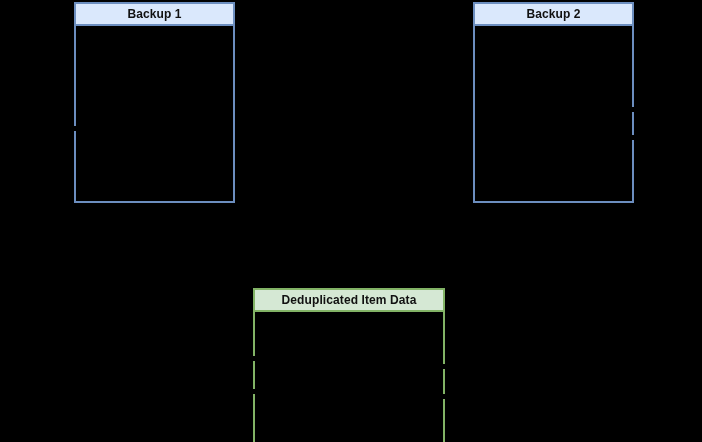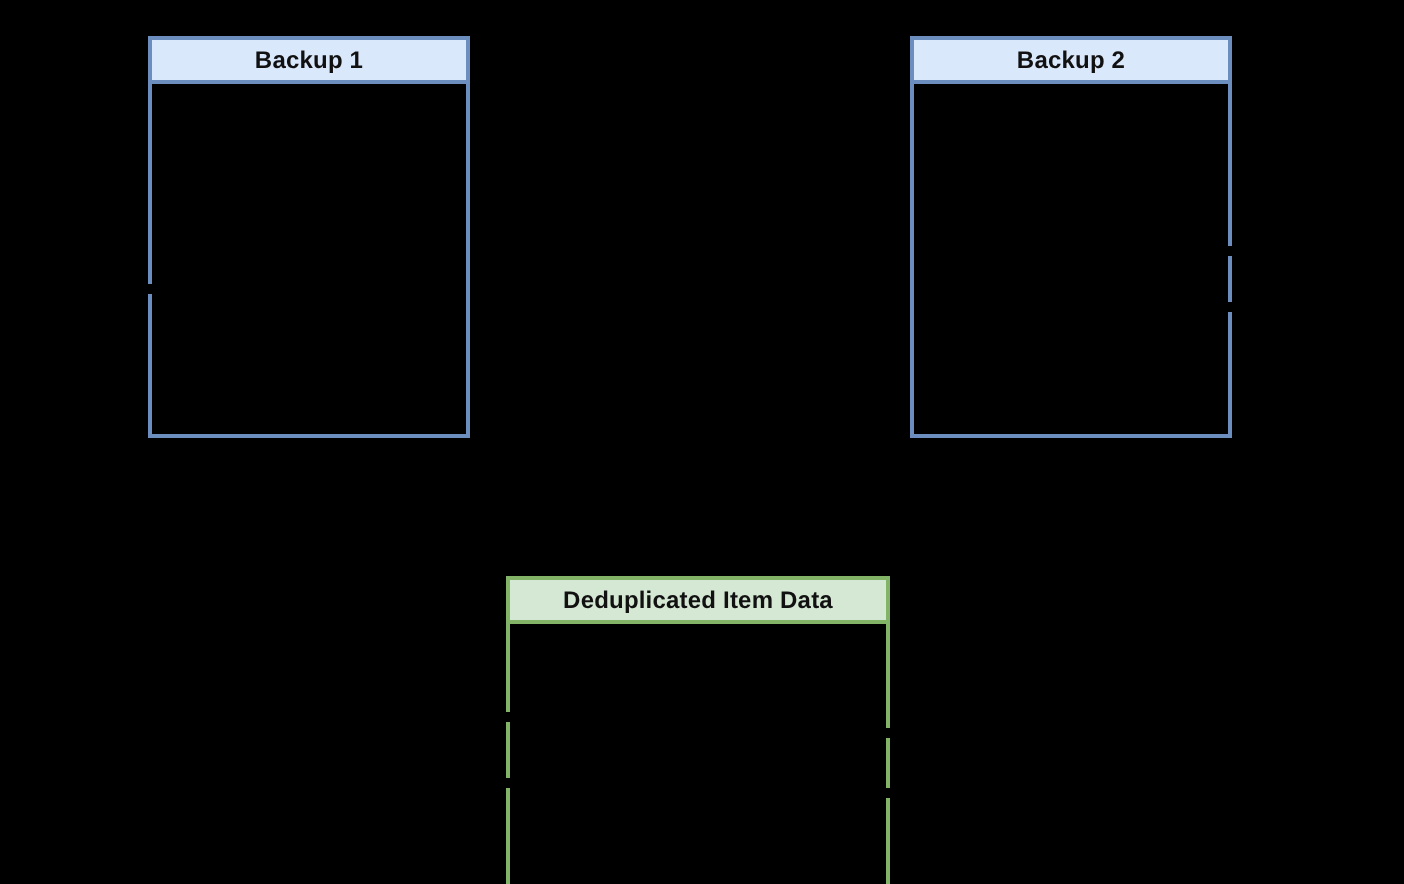--- a/index.html
+++ b/index.html
@@ -50,21 +50,20 @@
   }
   .node-body {
     box-sizing: border-box;
     width: 100%;
     background: #000000;
   }
 
   
   .node.blue {
     border-color: #6c8ebf;
-    margin-top: 16px;
   }
   .node.blue > .node-header {
     background: #dae8fc;
     border-bottom-color: #6c8ebf;
   }
 
   
   .node.green {
     border-color: #82b366;
   }
@@ -78,21 +77,21 @@
     position: absolute;
     background: #000000;
     width: 4px;
     height: 5px;
   }
   .port.left  { left: -3px; }
   .port.right { right: -3px; }
 
   
   #backup-1 { left: 74px;  top: 2px;   width: 161px; height: 201px; }
-  #backup-2 { left: 455px; top: 2px;   width: 161px; height: 201px; }
+  #backup-2 { left: 473px; top: 2px;   width: 161px; height: 201px; }
   #dedup    { left: 253px; top: 288px; width: 192px; height: 160px; }
 
   #backup-1 .node-body { height: 175px; }
   #backup-2 .node-body { height: 175px; }
   #dedup    .node-body { height: 134px; }
 </style>
 </head>
 <body>
 
 <div id="canvas">

